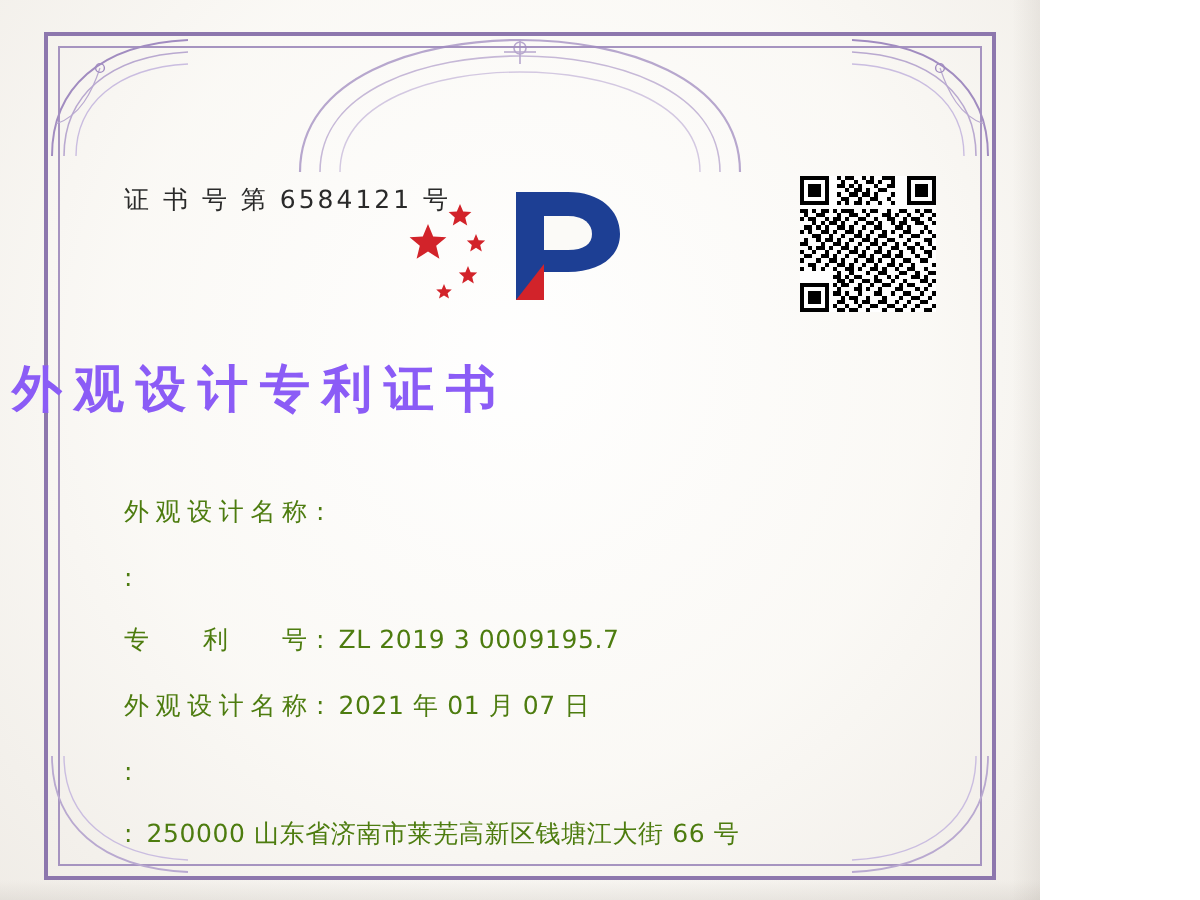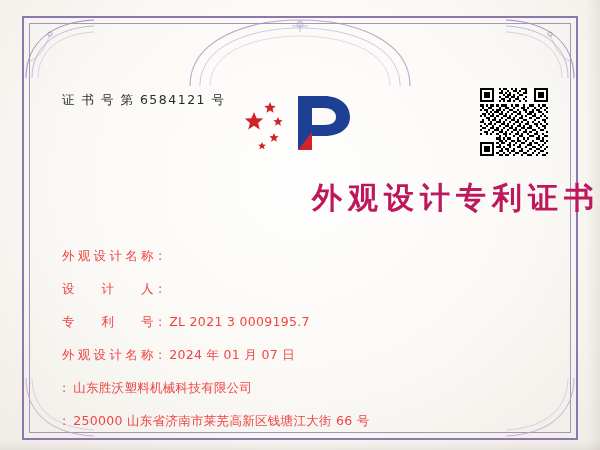--- a/index.html
+++ b/index.html
@@ -9,21 +9,21 @@
   }
   body {
     width: 600px;
     height: 450px;
     overflow: hidden;
     font-family: "Liberation Serif", serif;
   }
 
   #certificate {
     position: relative;
-    width: 600px;
+    width: 520px;
     height: 450px;
     background: #fbfaf7;
     overflow: hidden;
   }
 
   
   .paper-tint {
     position: absolute;
     inset: 0;
     background:
@@ -102,41 +102,41 @@
     letter-spacing: 1.5px;
     font-family: "DejaVu Sans", sans-serif;
     white-space: nowrap;
   }
 
   .title {
     position: absolute;
     left: 0;
     right: 0;
     top: 178px;
-    text-align: right;
-    font-size: 30px;
+    text-align: left;
+    font-size: 25px;
     letter-spacing: 6px;
-    color: #be185d;
+    color: #8b5cf6;
     font-weight: bold;
     font-family: "DejaVu Sans", sans-serif;
     text-indent: 6px;
   }
 
   .fields {
     position: absolute;
     left: 62px;
     right: 52px;
     top: 248px;
   }
   .field-row {
     display: flex;
     align-items: baseline;
     margin-bottom: 16px;
     font-size: 12.5px;
-    color: #ef4444;
+    color: #4d7c0f;
     font-family: "DejaVu Sans", sans-serif;
     white-space: nowrap;
   }
   .field-label {
     width: 92px;
     flex: 0 0 92px;
     letter-spacing: 0.5px;
   }
   .field-label.spread {
     display: inline-block;
@@ -516,39 +516,37 @@
   <div class="title">外观设计专利证书</div>
 
   <div class="fields">
 
     <div class="field-row">
       <span class="field-label spread">外观设计名称</span>
       <span class="field-sep">:</span>
     </div>
 
     <div class="field-row">
-      <span class="field-label spread">设 计 人</span>
       <span class="field-sep">:</span>
     </div>
 
     <div class="field-row">
       <span class="field-label spread">专 利 号</span>
       <span class="field-sep">:</span>
-      <span class="field-value">ZL 2021 3 0009195.7</span>
+      <span class="field-value">ZL 2019 3 0009195.7</span>
     </div>
 
     <div class="field-row">
       <span class="field-label spread">外观设计名称</span>
       <span class="field-sep">:</span>
-      <span class="field-value">2024 年 01 月 07 日</span>
+      <span class="field-value">2021 年 01 月 07 日</span>
     </div>
 
     <div class="field-row">
       <span class="field-sep">:</span>
-      <span class="field-value">山东胜沃塑料机械科技有限公司</span>
     </div>
 
     <div class="field-row">
       <span class="field-sep">:</span>
       <span class="field-value">250000 山东省济南市莱芜高新区钱塘江大街 66 号</span>
     </div>
 
   </div>
 
   <div class="edge-shadow"></div>

